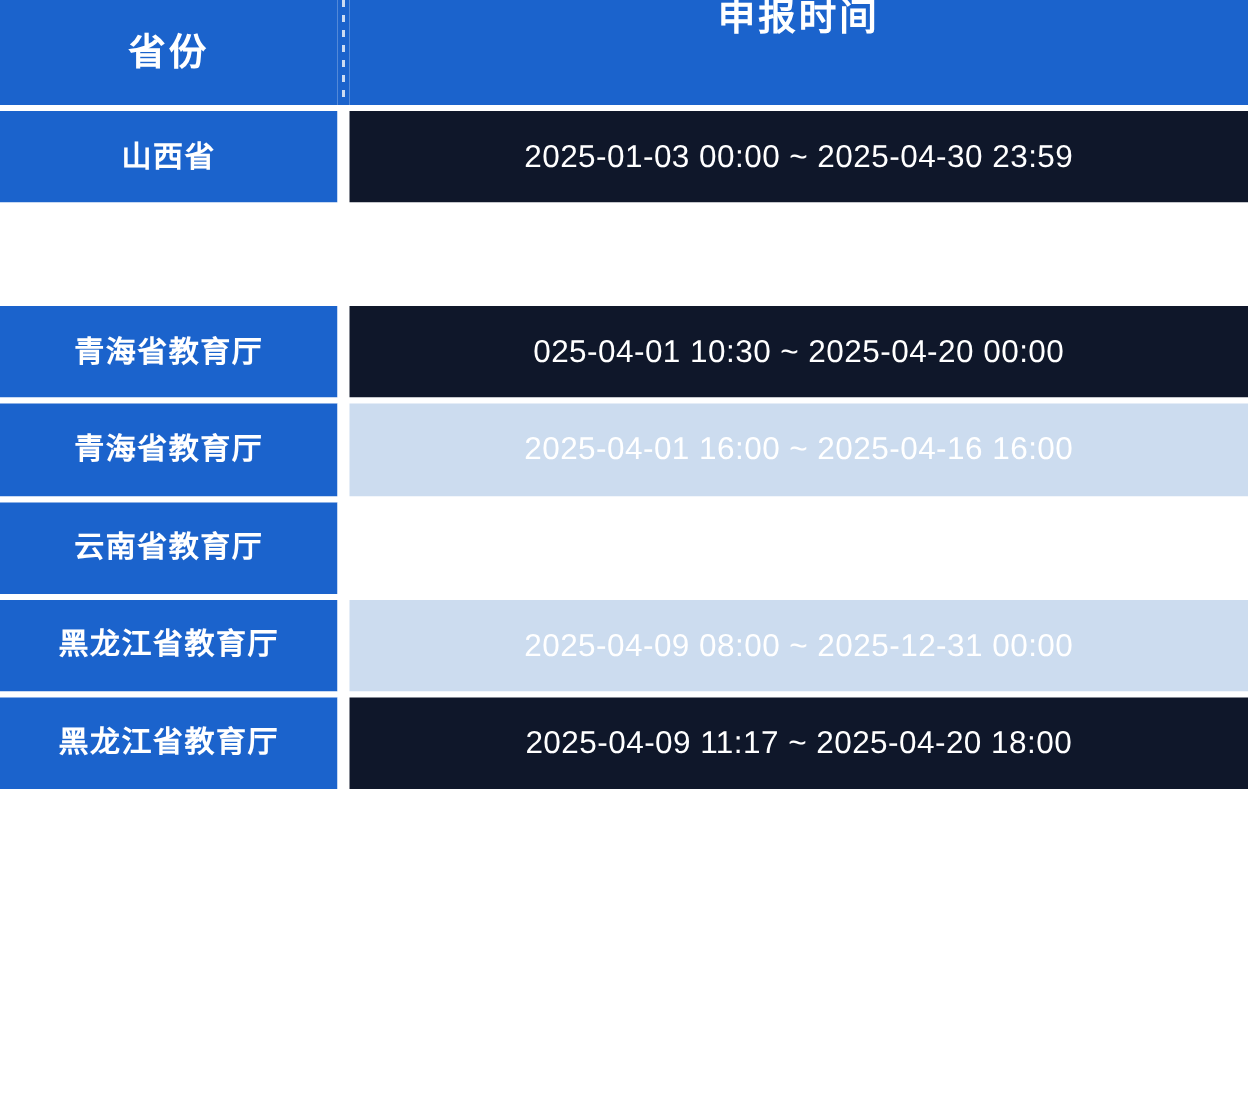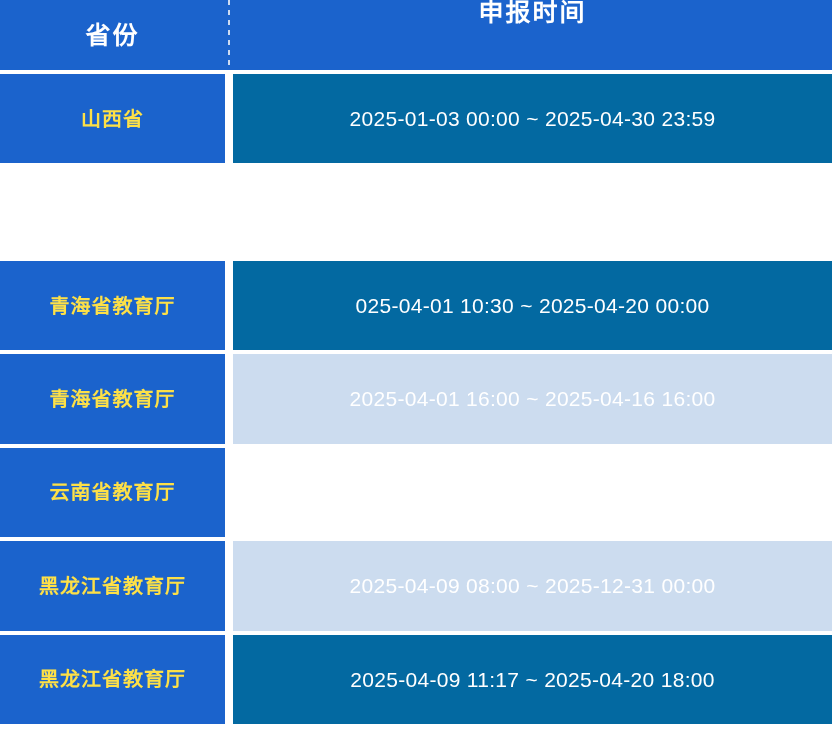--- a/index.html
+++ b/index.html
@@ -10,21 +10,21 @@
   body {
     width: 832px;
     height: 734px;
     background: #ffffff;
     font-family: "Liberation Sans", "DejaVu Sans", sans-serif;
     overflow: hidden;
   }
 
   .table-wrap {
     width: 832px;
-    height: 724px;
+    height: 526px;
     display: flex;
     flex-direction: column;
     background: #ffffff;
   }
 
   
   .header-row {
     display: flex;
     height: 70px;
     flex: 0 0 70px;
@@ -97,25 +97,25 @@
     width: 8px;
     flex: 0 0 8px;
     background: #ffffff;
   }
   .cell-time {
     flex: 1 1 auto;
     display: flex;
     align-items: center;
     justify-content: center;
   }
-  .cell-time.shade-dark  { background: #0369a1; }
+  .cell-time.shade-dark  { background: #0f172a; }
   .cell-time.shade-light { background: #ccdcef; }
 
   .province-text {
-    color: #fde047;
+    color: #ffffff;
     font-size: 20px;
     font-weight: bold;
     letter-spacing: 1px;
     line-height: 1;
     white-space: nowrap;
   }
   .time-text {
     color: #ffffff;
     font-size: 21px;
     font-weight: normal;

